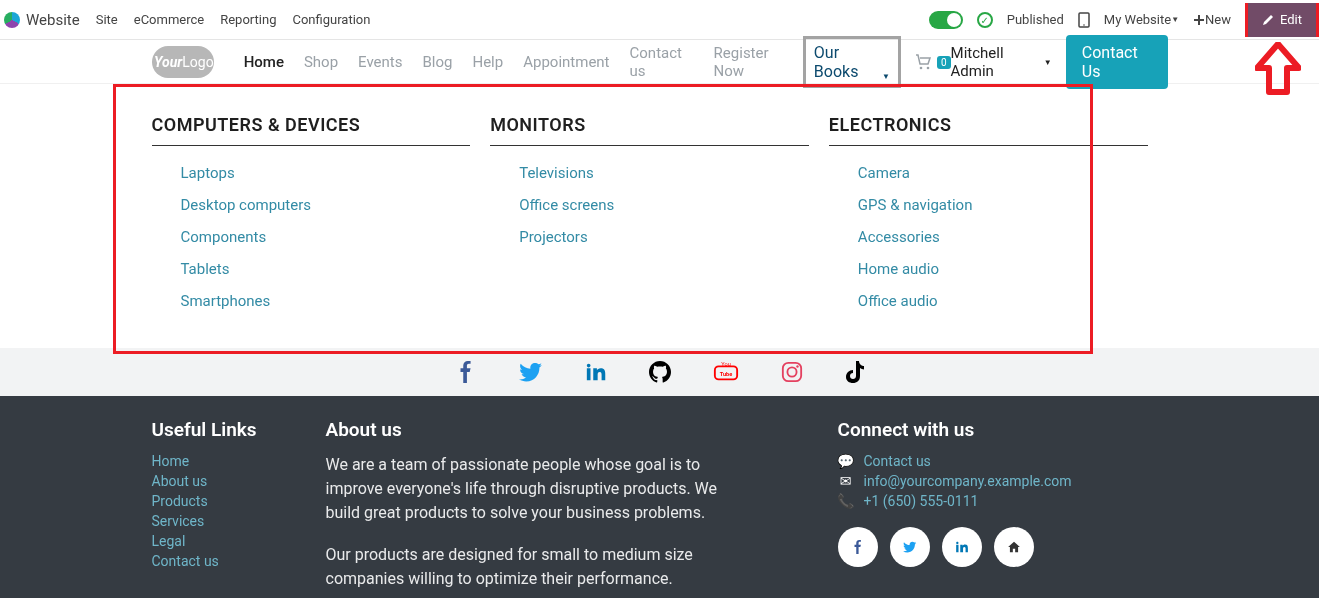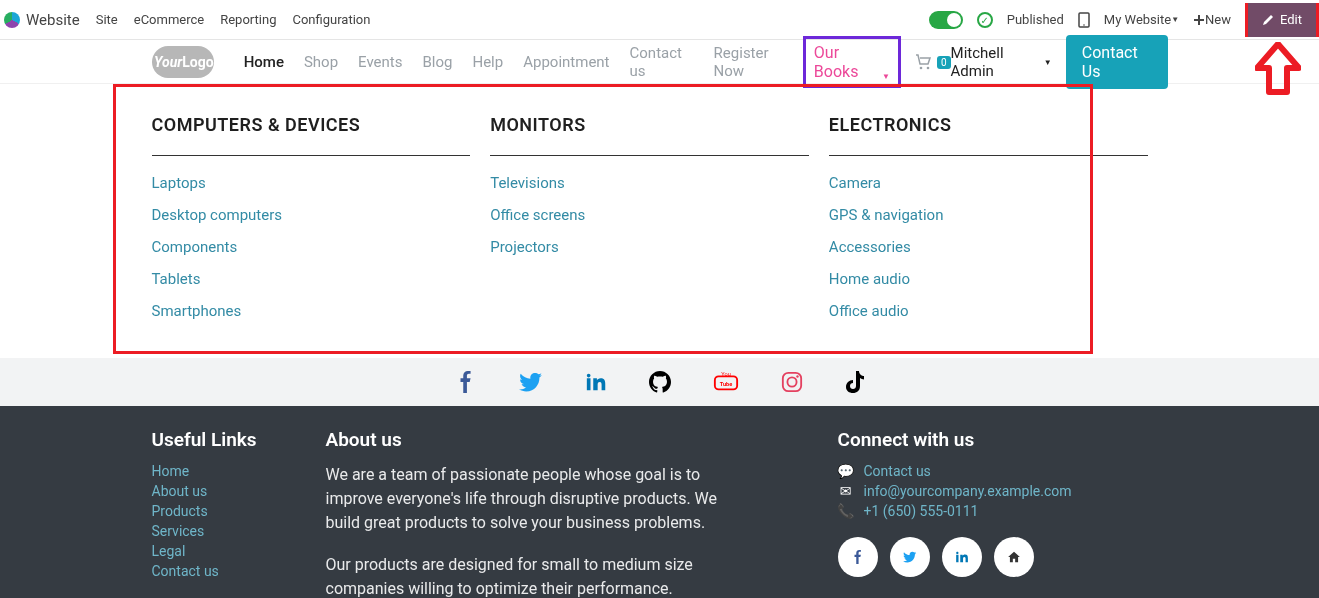--- a/index.html
+++ b/index.html
@@ -26,35 +26,35 @@
     position:absolute;
     top:42px; right:18px;
   }
 
   
   .sitenav-wrap { height:44px; border-bottom:1px solid #f0f0f0;}
   .sitenav { width:1016px; margin:0 auto; display:flex; align-items:center; height:44px;}
   .logo { width:70px; height:32px; border-radius:16px; background:#b7b7b7; color:#fff; font-weight:700; font-size:14px; display:flex; align-items:center; justify-content:flex-end; margin-right:20px; position:relative;}
   .navlink { color:#9aa1a7; padding:0 10px; font-size:15px; cursor:pointer; text-decoration:none;}
   .navlink.active { color:#222; font-weight:500;}
-  .ourbooks-box { border:3px solid #6d28d9; padding:4px 8px; display:flex; align-items:flex-end; gap:4px; cursor:pointer; color:#ec4899;}
+  .ourbooks-box { border:3px solid #a3a3a3; padding:4px 8px; display:flex; align-items:flex-end; gap:4px; cursor:pointer; color:#0c4a6e;}
   .cart { display:flex; align-items:center; margin-left:14px; gap:4px; cursor:pointer; color:#9aa1a7;}
   .badge { background:#17a2b8; color:#fff; font-size:10px; border-radius:3px; padding:1px 4px;}
   .spacer { flex:1;}
   .admin-dd { color:#222; font-size:15px; display:flex; align-items:center; gap:6px; cursor:pointer;}
   .btn-contact { background:#17a2b8; color:#fff; padding:8px 16px; border-radius:4px; margin-left:14px; cursor:pointer;}
   
   
   .mega-wrap { position:relative; }
   .mega-border { position:absolute; top:0; left:113px; width:980px; height:270px; border:3px solid #ec1c24; pointer-events:none; z-index:5;}
   .mega { width:1016px; margin:0 auto; padding:30px 0 24px 0; display:flex;}
   .mega-col { flex:1; padding-right:20px;}
-  .mega-col h3 { font-weight:600; letter-spacing:0.5px; margin-bottom:20px; color:#1f1f1f; font-size:18px;}
+  .mega-col h3 { font-weight:600; letter-spacing:0.5px; margin-bottom:10px; color:#1f1f1f; font-size:18px;}
   .mega-col hr { border:none; border-top:1px solid #333; margin-bottom:18px;}
-  .mega-col.links a { display:block; color:#338ba5; font-size:15px; margin-bottom:14px; cursor:pointer; text-decoration:none;}
+  .mega-col.links a { display:block; color:#338ba5; font-size:15px; margin-bottom:14px; cursor:pointer; text-decoration:none;margin-left:29px;}
   
   
   .social-strip { background:#f2f3f4; height:48px; display:flex; justify-content:center; align-items:center; gap:42px;}
   .soc { cursor:pointer; display:flex; align-items:center; justify-content:center;}
   
   
   .footer { background:#353b42; color:#fff; padding:22px 0 40px 0;}
   .footer-inner { width:1016px; margin:0 auto; display:flex;}
   .fcol1 { width:174px;}
   .fcol2 { width:430px;}
@@ -116,21 +116,21 @@
 <div class="arrow-up">
   <svg width="46" height="56" viewBox="0 0 46 56">
       <path d="M23 2 L44 26 L32 26 L32 50 L14 50 L14 26 L2 26 Z" fill="none" stroke="#ec1c24" stroke-width="6" stroke-linejoin="round"></path>
     </svg>
 </div>
 
 <div class="sitenav-wrap">
   <div class="sitenav">
     <div class="logo">
       <span style="font-style:italic;">Your</span>
-        <span style="font-weight:700;">Logo</span>
+        <span style="font-weight:400;">Logo</span>
     </div>
     <a class="navlink active">Home</a>
     <a class="navlink">Shop</a>
     <a class="navlink">Events</a>
     <a class="navlink">Blog</a>
     <a class="navlink">Help</a>
     <a class="navlink">Appointment</a>
     <a class="navlink">Contact us</a>
     <a class="navlink">Register Now</a>
     <div class="ourbooks-box">

